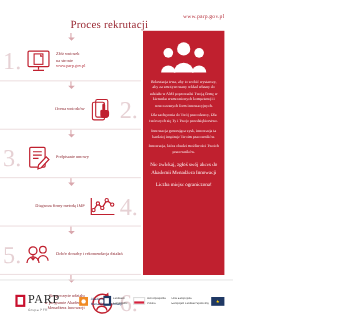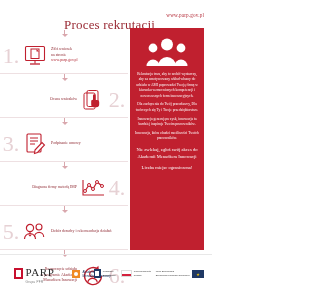--- a/index.html
+++ b/index.html
@@ -13,21 +13,21 @@
 
   
   .header { position:absolute; top:0; left:0; width:212px; height:30px; }
   .site-url {
     position:absolute; right:8px; top:12px;
     font-size:5.2px; letter-spacing:.15px;
     color:#b5303c; font-family:"Liberation Serif",serif;
   }
   .main-title {
     position:absolute; left:30px; top:17px;
-    font-size:13px; color:#9a2b35; letter-spacing:.2px;
+    font-size:10px; color:#9a2b35; letter-spacing:.2px;
     font-family:"Liberation Serif",serif;
     padding-left:34px;
   }
 
   
   .steps { position:absolute; left:0; top:30px; width:128px; height:222px; }
 
   .step {
     position:relative; width:128px; height:35px;
     display:flex; align-items:center;

